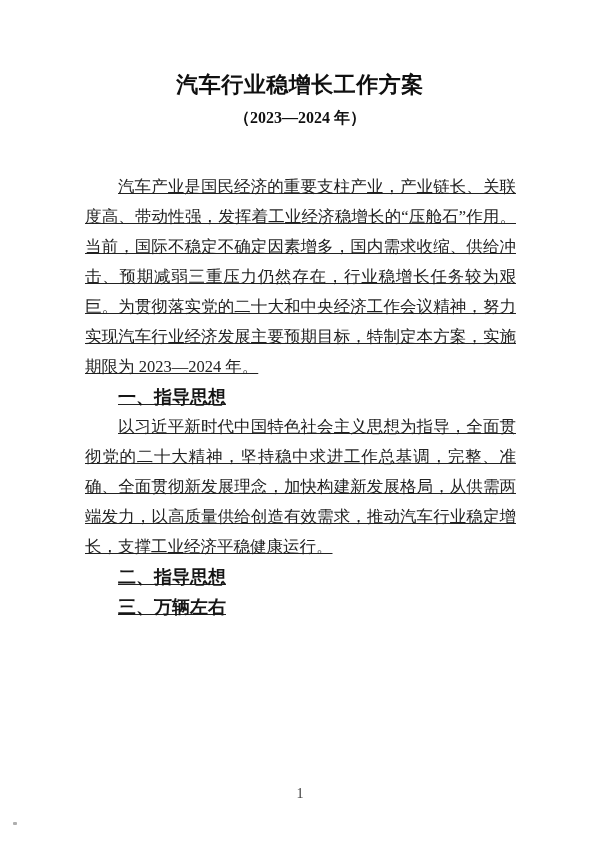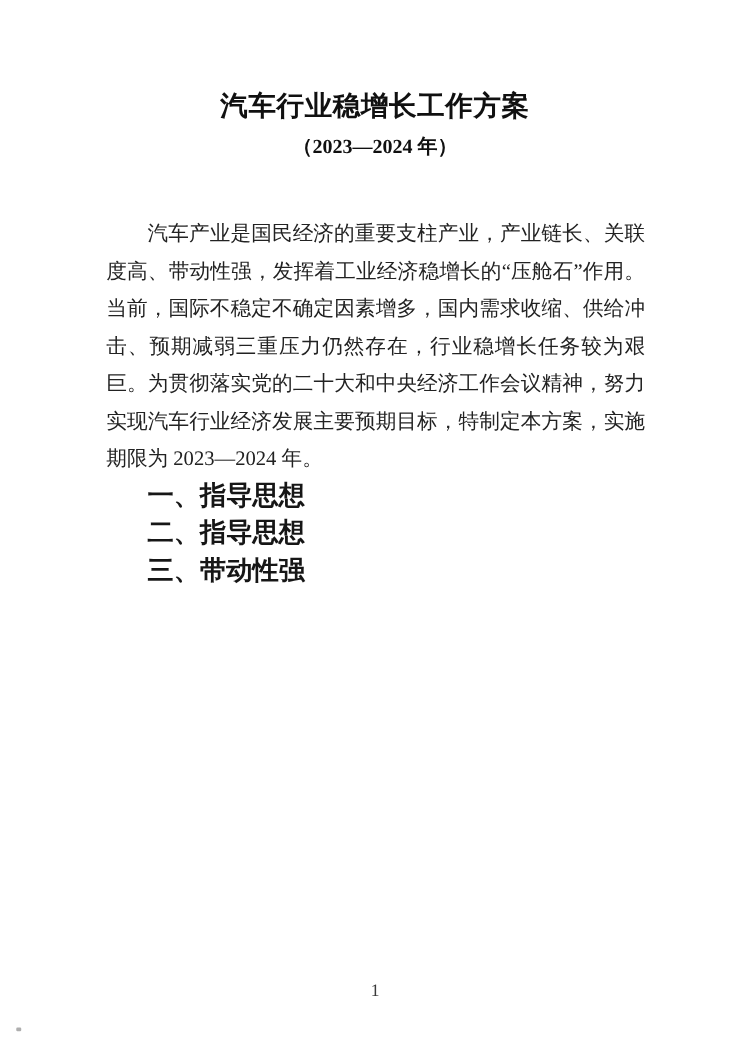--- a/index.html
+++ b/index.html
@@ -39,30 +39,31 @@
     line-height: 22px;
     color: #101010;
   }
   .doc-body {
     margin: 43px 84px 0 85px;
     font-size: 16.5px;
     line-height: 30px;
     color: #222222;
     text-align: justify;
     text-justify: inter-character;
+    text-decoration: underline;
   }
   .para {
     margin: 0;
     text-indent: 2em;
   }
   .sec-heading {
     margin: 0;
     font-family: "Liberation Sans", "DejaVu Sans", sans-serif;
     font-weight: 700;
-    font-size: 21px;
+    font-size: 18px;
     line-height: 30px;
     text-indent: 33px;
     color: #161616;
     text-align: left;
   }
   .page-number {
     position: absolute;
     left: 0;
     right: 0;
     top: 786px;
@@ -91,25 +92,26 @@
   <h1 class="doc-title">汽车行业稳增长工作方案</h1>
 
   <div class="doc-subtitle">（2023—2024 年）</div>
 
   <div class="doc-body">
 
     <p class="para">汽车产业是国民经济的重要支柱产业，产业链长、关联度高、带动性强，发挥着工业经济稳增长的“压舱石”作用。当前，国际不稳定不确定因素增多，国内需求收缩、供给冲击、预期减弱三重压力仍然存在，行业稳增长任务较为艰巨。为贯彻落实党的二十大和中央经济工作会议精神，努力实现汽车行业经济发展主要预期目标，特制定本方案，实施期限为 2023—2024 年。</p>
 
     <h3 class="sec-heading">一、指导思想</h3>
 
+    <p class="para">以习近平新时代中国特色社会主义思想为指导，全面贯彻党的二十大精神，坚持稳中求进工作总基调，完整、准确、全面贯彻新发展理念，加快构建新发展格局，从供需两端发力，以高质量供给创造有效需求，推动汽车行业稳定增长，支撑工业经济平稳健康运行。</p>
 
     <h3 class="sec-heading">二、指导思想</h3>
 
 
-    <h3 class="sec-heading">三、带动性强</h3>
+    <h3 class="sec-heading">三、万辆左右</h3>
 
   </div>
 
   <div class="page-number">1</div>
 
   <div class="scan-speck"></div>
 
 </div>
 
 </body></html>

